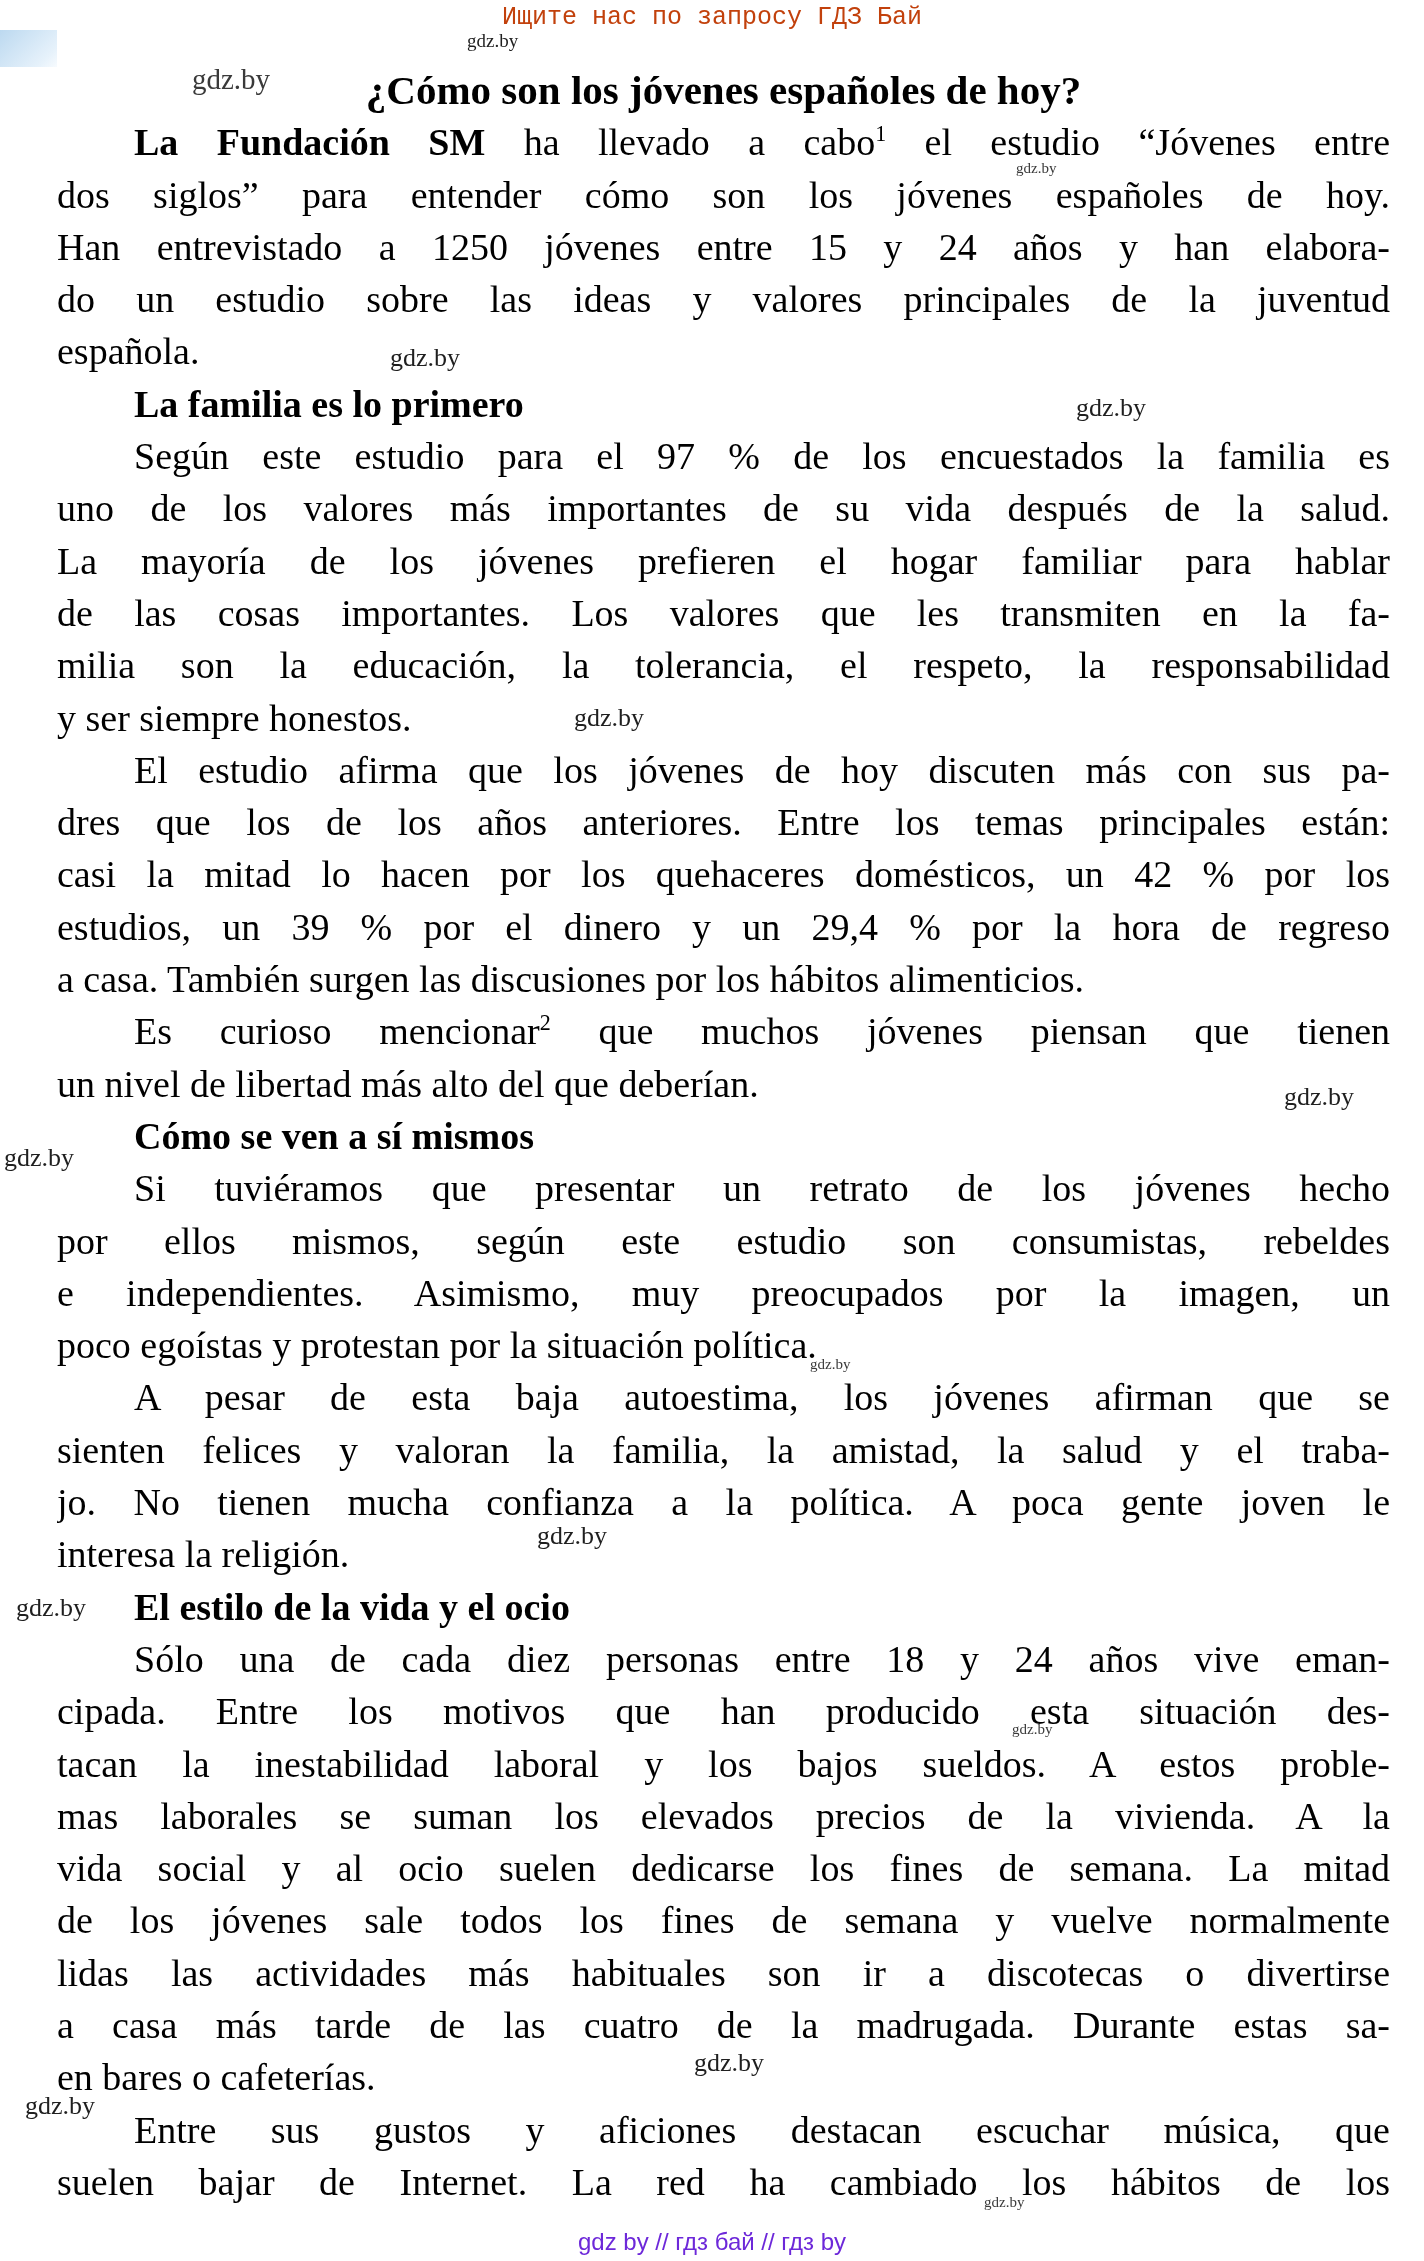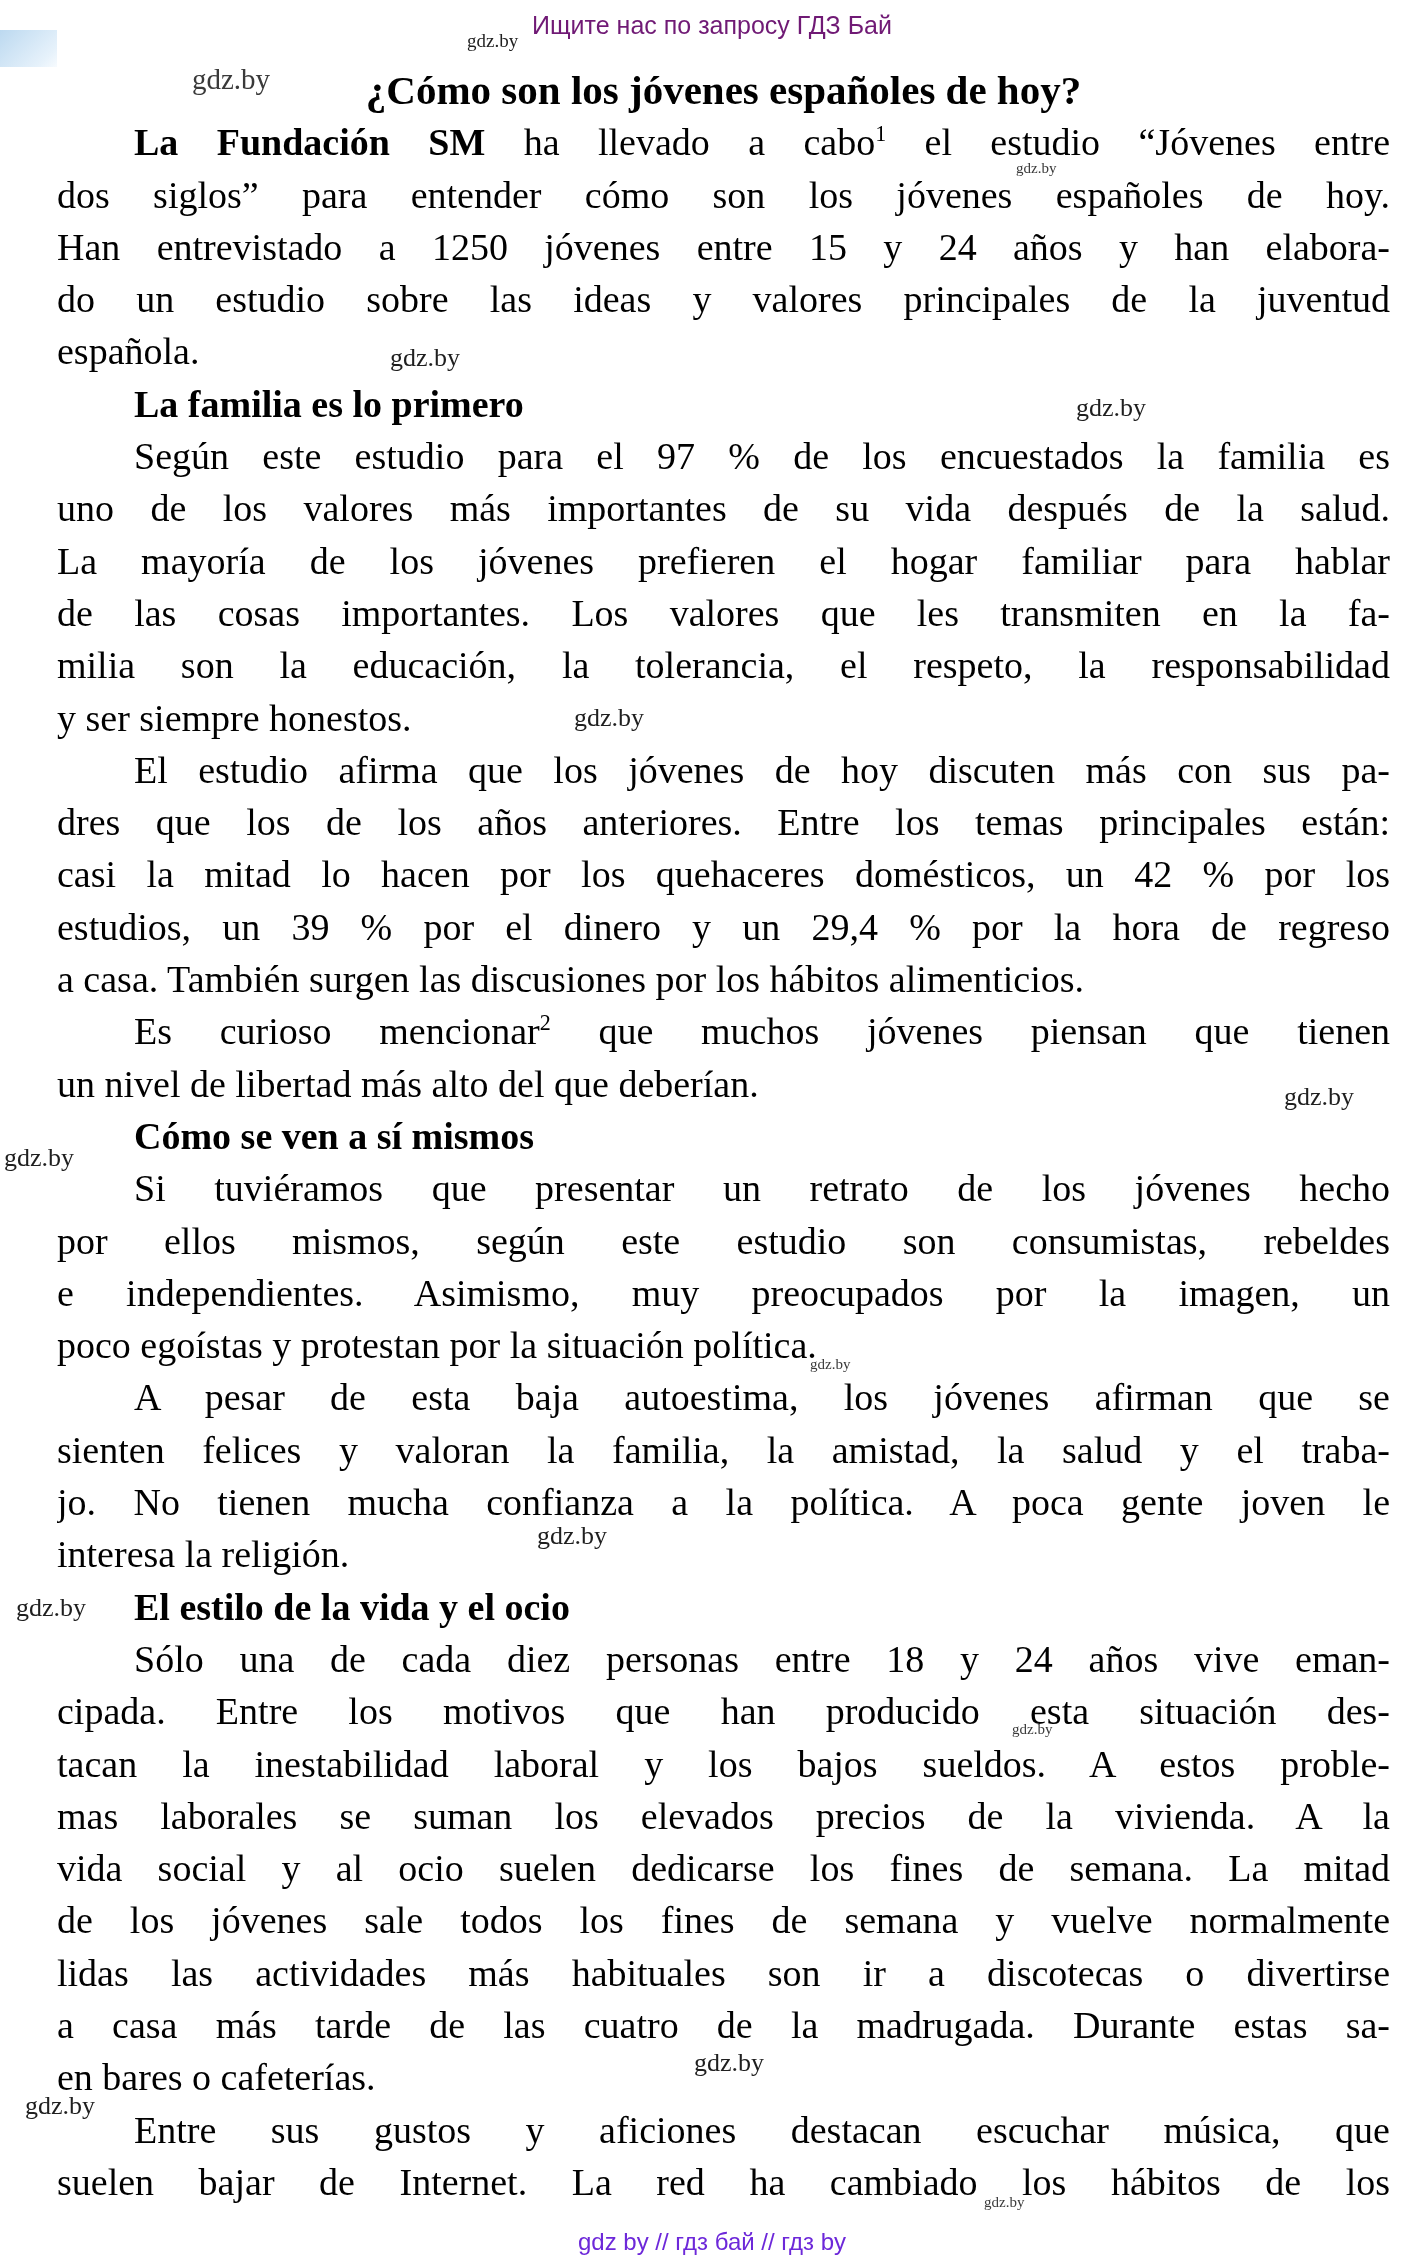--- a/index.html
+++ b/index.html
@@ -9,24 +9,24 @@
     position:relative;
     font-family:"Liberation Serif", serif;
     color:#000;
     overflow:hidden;
   }
   .corner-square {
     position:absolute; left:0; top:30px; width:57px; height:37px;
     background:linear-gradient(135deg,#bcd9f0 0%,#e7f2fb 80%,#f7fbfe 100%);
   }
   .banner {
-    position:absolute; top:11px; left:0; width:100%;
+    position:absolute; top:3px; left:0; width:100%;
     text-align:center;
-    font-family:Liberation Sans, sans-serif;
-    font-size:25px; color:#701a75;
+    font-family:Liberation Mono, monospace;
+    font-size:25px; color:#c2410c;
   }
   .footer-line {
     position:absolute; top:2228px; left:0; width:100%;
     text-align:center;
     font-family:Liberation Sans, sans-serif;
     font-size:24px; color:#6d28d9;
   }
   .content {
     position:absolute; left:57px; top:64px; width:1333px;
     font-size:38px; line-height:52.3px;

